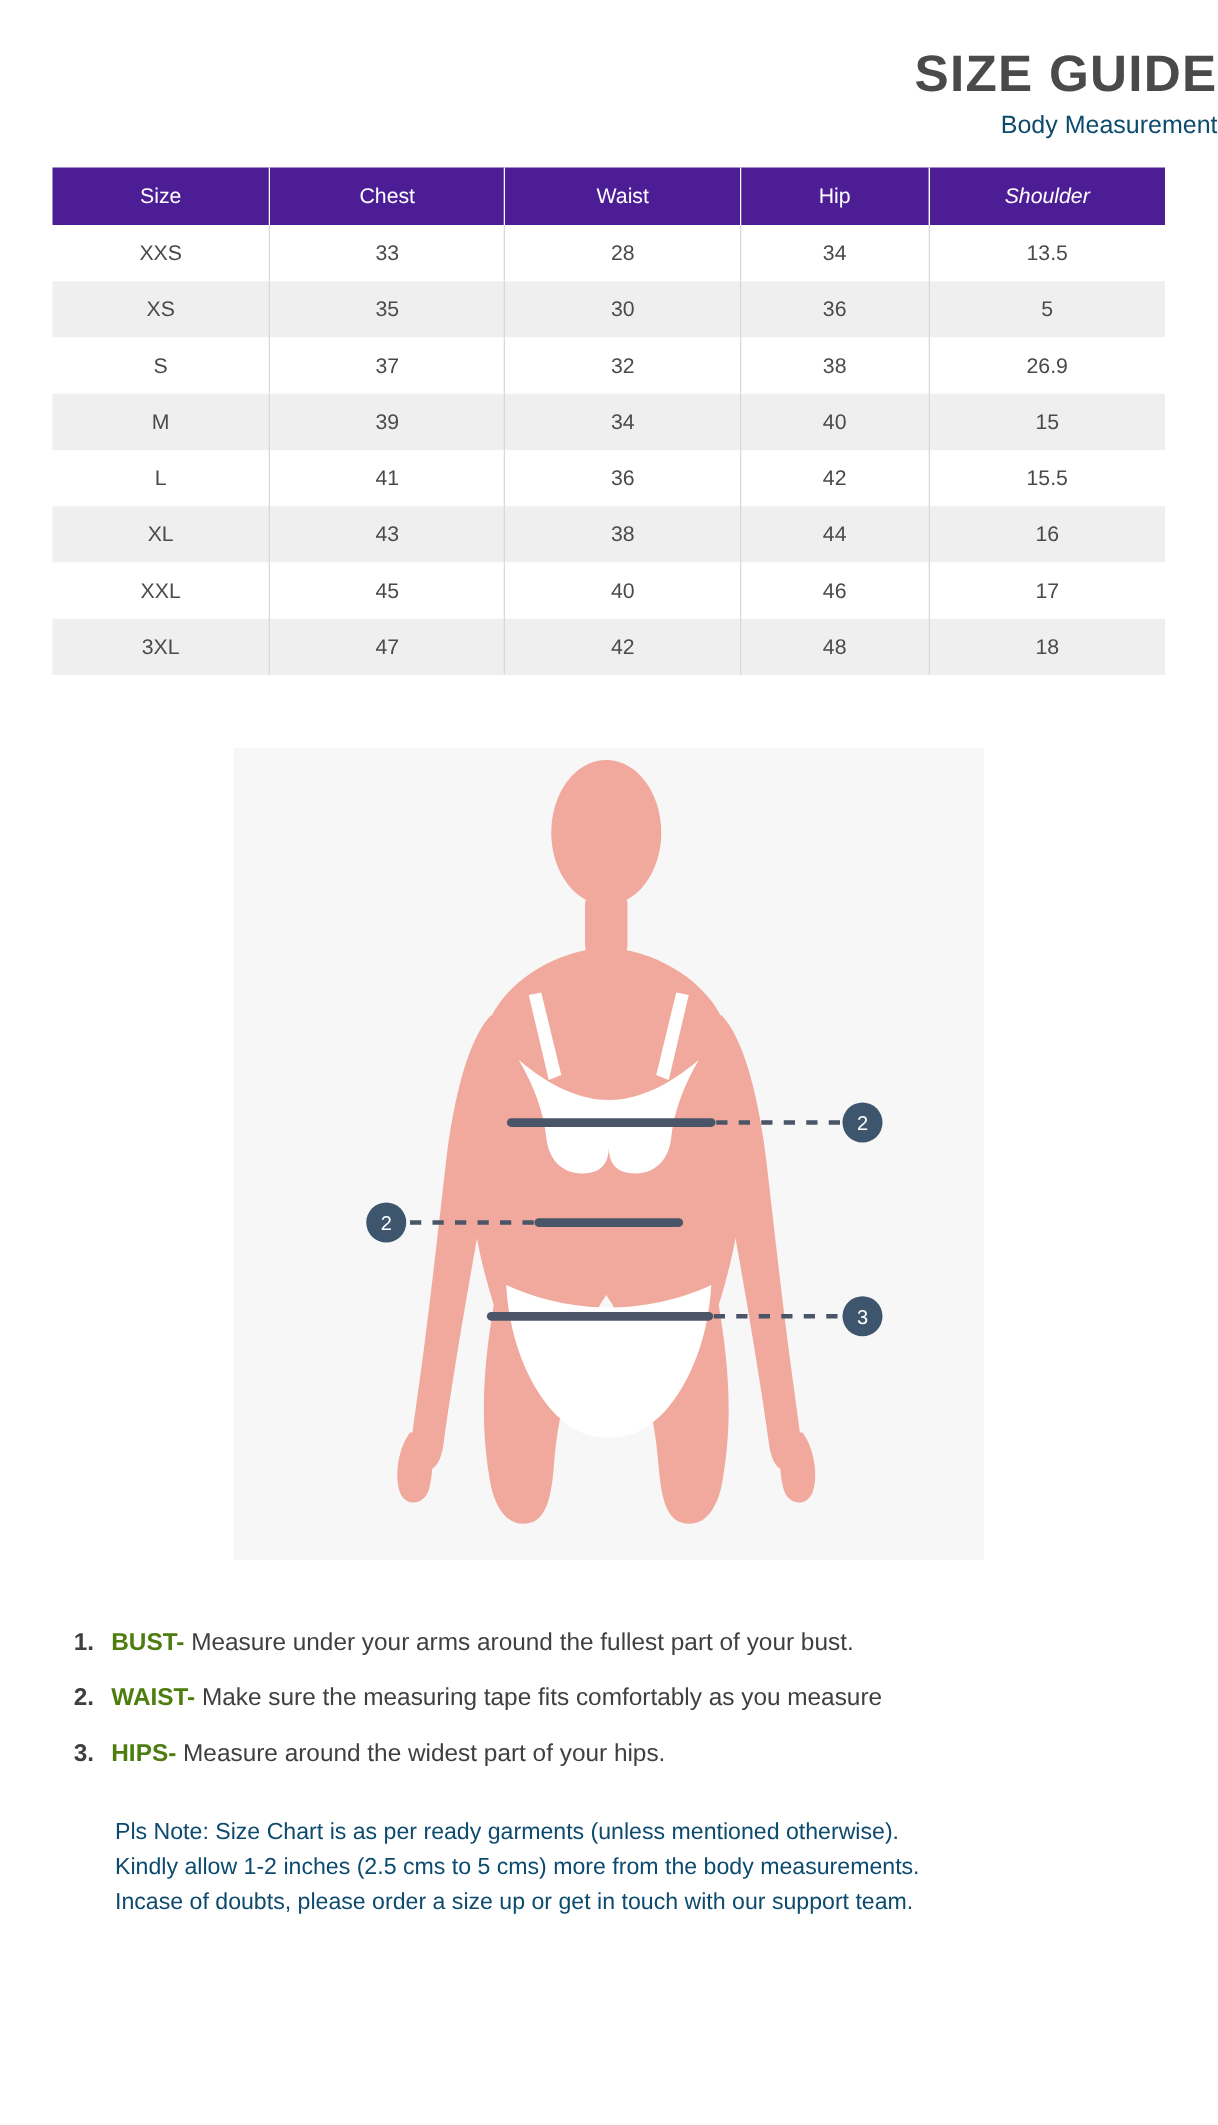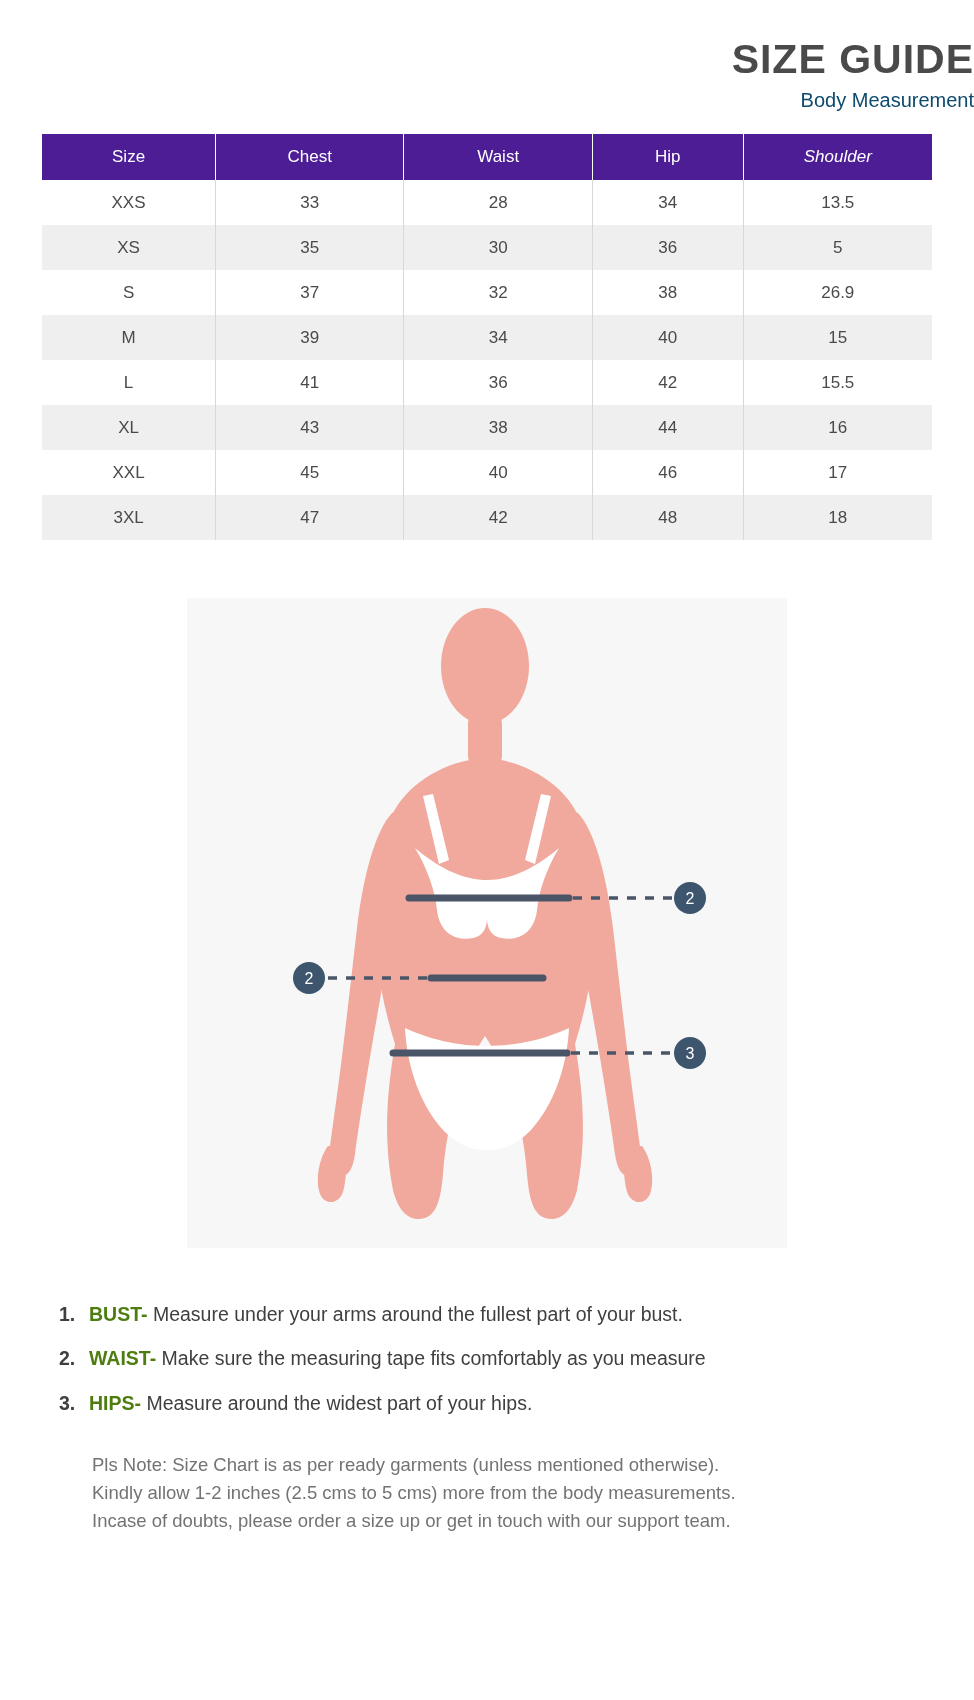--- a/index.html
+++ b/index.html
@@ -117,21 +117,21 @@
     line-height: 1.45;
     margin-top: -6px;
     margin-bottom: 16px;
   }
 
   .note {
     margin: 34px 55px 12px 40px;
     padding-left: 52px;
     font-size: 18.5px;
     line-height: 1.52;
-    color: #737373;
+    color: #0c4a6e;
   }
   .note div { white-space: nowrap; }
 </style>
 </head>
 <body>
 
 <div class="header">
   <h1 class="title">SIZE GUIDE</h1>
   <div class="subtitle">Body Measurement</div>
 </div>

